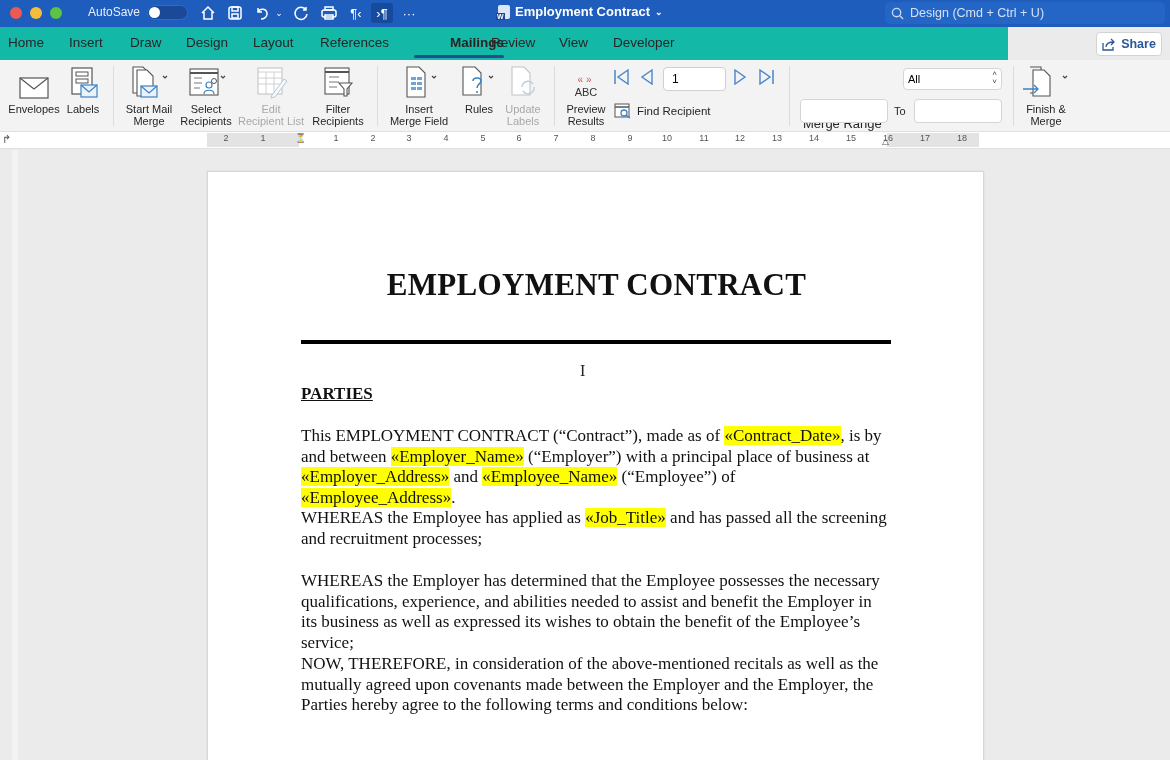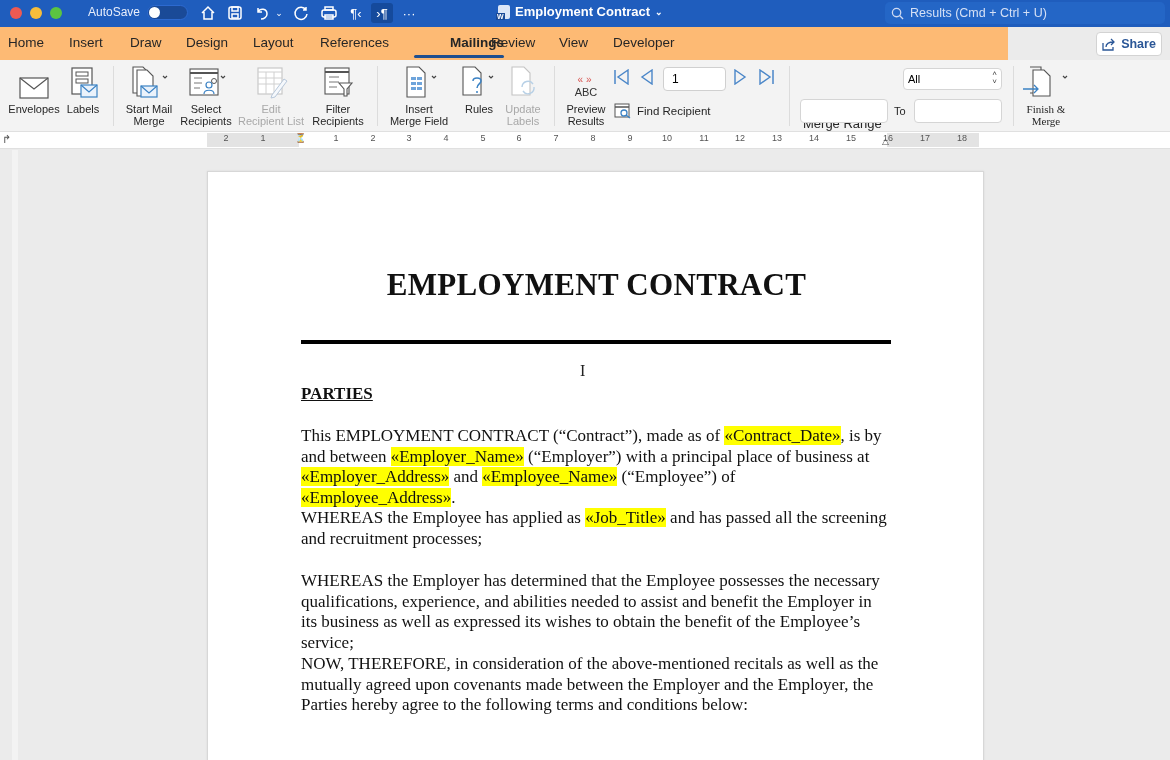--- a/index.html
+++ b/index.html
@@ -15,21 +15,21 @@
   .toggle .knob { position: absolute; left: 1px; top: 1px; width: 11px; height: 11px; border-radius: 50%; background: #fff; }
   .toggle .lbl { position: absolute; left: 16px; top: 1px; font-size: 8px; font-weight: bold; color: #d8e2f5; margin-top: 34px; }
   .tb-icon { position: absolute; top: 3px; height: 20px; display: flex; align-items: center; justify-content: center; color: #fff; font-size: 15px; }
   .tb-icon svg { stroke: #fff; fill: none; stroke-width: 1.5; }
   .tb-active { background: #154a9c; border-radius: 3px; }
   .doc-title { position: absolute; left: 498px; top: 4px; font-size: 13px; font-weight: bold; color: #fff; display: flex; align-items: center; gap: 5px; }
   .doc-title .wicon { width: 12px; height: 14px; background: #dce6f7; border-radius: 2px; position: relative; }
   .doc-title .wicon::after { content: "W"; position: absolute; left: -2px; bottom: -1px; font-size: 7px; background: #1a4a97; color: #fff; padding: 0 1px; }
   .search { position: absolute; left: 885px; top: 2px; width: 280px; height: 22px; border-radius: 5px; background: #2466c6; color: #d5e0f5; font-size: 12.5px; display: flex; align-items: center; padding-left: 6px; gap: 6px; }
   
-  .tabs { position: absolute; left: 0; top: 27px; width: 1008px; height: 33px; background: #fdba74; }
+  .tabs { position: absolute; left: 0; top: 27px; width: 1008px; height: 33px; background: #14b8a6; }
   .tab { position: absolute; top: 8px; font-size: 13.5px; color: #262626; }
   .tab.active { font-weight: bold; padding-left: 36px; }
   .tab.active::after { content: ""; position: absolute; left: 0; right: 0; bottom: -8px; height: 3px; border-radius: 2px; background: #1f4f8f; }
   .share { position: absolute; left: 1096px; top: 5px; width: 66px; height: 24px; border: 1px solid #d3d3d3; border-radius: 4px; background: #fff; color: #2b5797; font-size: 12.5px; font-weight: bold; display: flex; align-items: center; justify-content: center; gap: 5px; }
   
   .ribbon { position: absolute; left: 0; top: 60px; width: 1170px; height: 72px; background: #f3f3f3; border-bottom: 1px solid #e0e0e0; }
   .rb { position: absolute; top: 5px; text-align: center; font-size: 11px; color: #262626; line-height: 12px; }
   .rb .ico { height: 34px; display: flex; align-items: flex-end; justify-content: center; margin-bottom: 4px; }
   .rb.disabled { color: #a8a8a8; }
   .sep { position: absolute; top: 6px; width: 1px; height: 60px; background: #dcdcdc; }
@@ -112,21 +112,21 @@
   <div class="doc-title">
     <span class="wicon"></span>
     <span>Employment Contract</span>
     <span style="font-size:9px;">⌄</span>
   </div>
   <div class="search">
     <svg width="13" height="13" viewBox="0 0 14 14">
         <circle cx="6" cy="6" r="4.5" stroke="#cfdaf2" stroke-width="1.4" fill="none"></circle>
         <path d="M9.5 9.5 L13 13" stroke="#cfdaf2" stroke-width="1.4"></path>
       </svg>
-    <span>Results (Cmd + Ctrl + U)</span>
+    <span>Design (Cmd + Ctrl + U)</span>
   </div>
 </div>
 
 <div class="tabs">
   <span class="tab" style="left:8px;">Home</span>
   <span class="tab" style="left:69px;">Insert</span>
   <span class="tab" style="left:130px;">Draw</span>
   <span class="tab" style="left:186px;">Design</span>
   <span class="tab" style="left:253px;">Layout</span>
   <span class="tab" style="left:320px;">References</span>
@@ -312,21 +312,21 @@
   <span class="mr-label">Merge Range</span>
   <div class="mr-select">
     <span>All</span>
     <span class="arrows">˄<br>˅</span>
   </div>
   <div class="mr-from"></div>
   <span class="mr-to-label">To</span>
   <div class="mr-to"></div>
   <div class="sep" style="left:1013px;"></div>
 
-  <div class="rb" style="left:1020px;width:52px;font-family:Liberation Serif, serif;">
+  <div class="rb" style="left:1020px;width:52px;">
     <div class="ico">
       <svg width="50" height="34" viewBox="0 0 50 34">
           <path d="M9 2 H20 V28 H9" fill="none" stroke="#555" stroke-width="1.1"></path>
           <path d="M12 5 H23 L29 11 V31 H12 Z" fill="#fff" stroke="#555" stroke-width="1.1"></path>
           <path d="M2 24 H17 M13 20 L17 24 L13 28" fill="none" stroke="#3b82c4" stroke-width="1.3"></path>
           <path d="M42 11 L44 13 L46 11" fill="none" stroke="#444" stroke-width="1.2"></path>
         </svg>
     </div>
     <div>Finish &amp;</div>
     <div>Merge</div>

